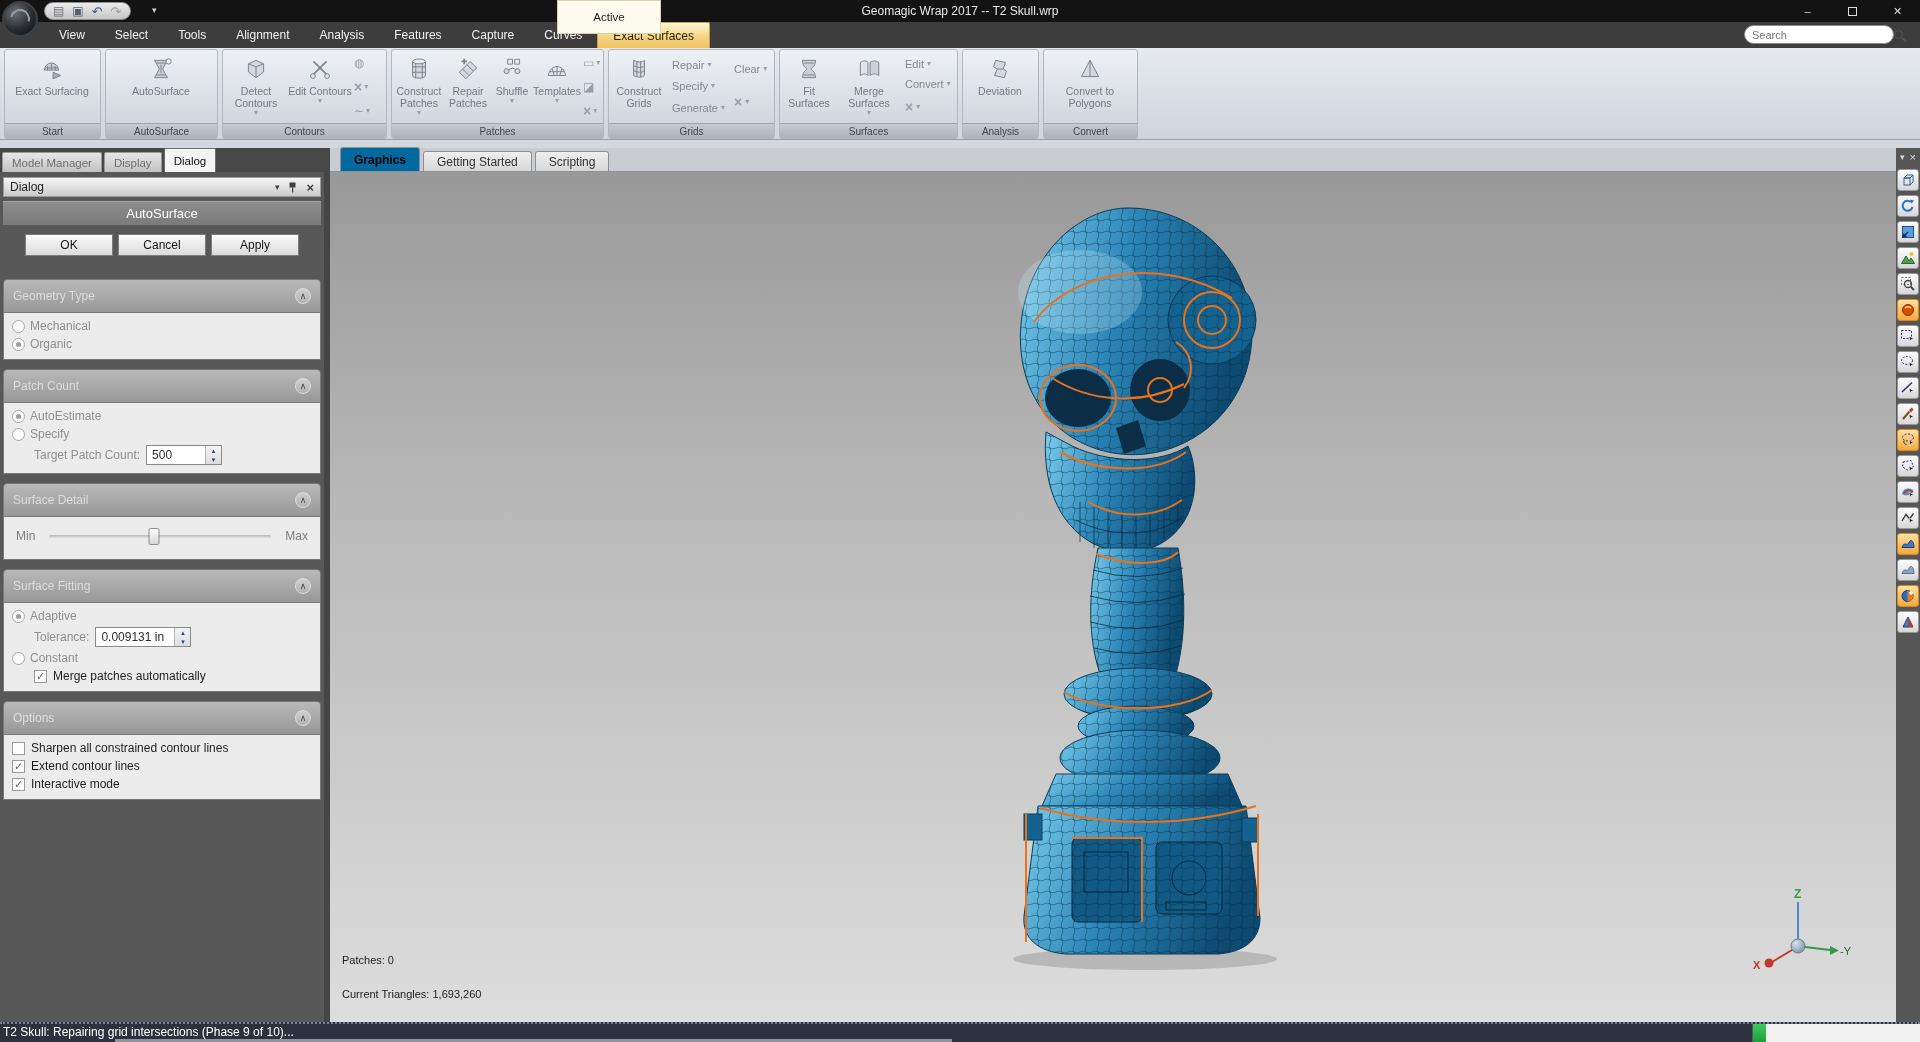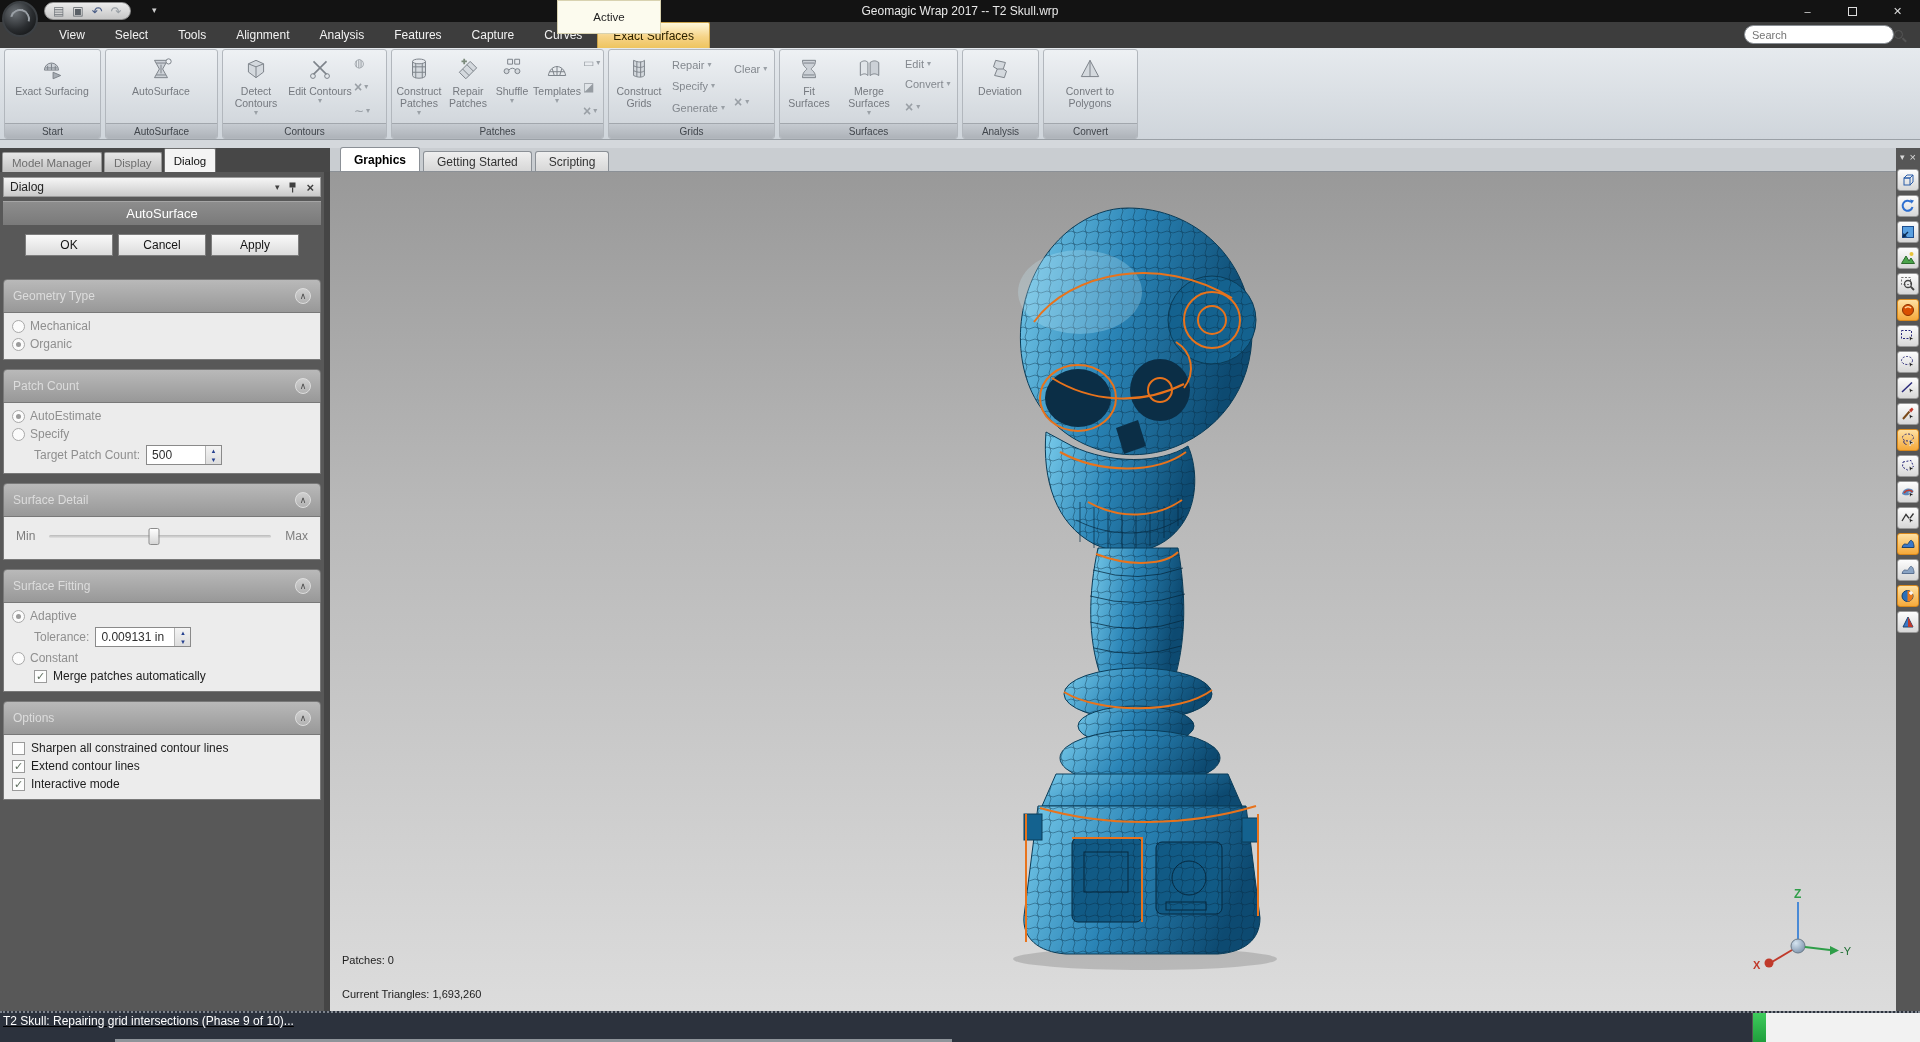--- a/index.html
+++ b/index.html
@@ -77,37 +77,37 @@
   .spin-val { padding:0 5px; font-size:12px; color:#2e2e2e; display:flex; align-items:center; }
   .spin-btns { width:16px; border-left:1px solid #b5b5b5; display:flex; flex-direction:column; background:linear-gradient(#f4f4f4,#ddd); }
   .spin-btns span { flex:1; font-size:6px; color:#25408f; display:flex; align-items:center; justify-content:center; line-height:1; }
   .slider-row { display:flex; align-items:center; padding:6px 4px 8px; color:#7d7d7d; }
   .slider-track { flex:1; height:3px; margin:0 14px; background:linear-gradient(#b9b9b9,#e2e2e2); border-radius:2px; position:relative; }
   .slider-handle { position:absolute; top:-7px; width:11px; height:17px; background:linear-gradient(#fefefe,#d6d6d6); border:1px solid #8b8b8b; border-radius:2px; transform:translateX(-50%); }
 
   
   .doc-strip { position:absolute; left:330px; top:148px; right:24px; height:24px; background:#c9cdd1; border-bottom:1px solid #8b9096; display:flex; align-items:flex-end; padding-left:10px; z-index:8; }
   .dtab { height:20px; padding:0 13px; display:flex; align-items:center; font-size:12px; color:#333; background:linear-gradient(#efefef,#d7d7d7); border:1px solid #8b9096; border-bottom:none; border-radius:3px 3px 0 0; margin-right:3px; }
-  .dtab.active { background:#ffffff; color:#000; font-weight:bold; height:24px; }
+  .dtab.active { background:#0369a1; color:#000; font-weight:bold; height:24px; }
   .viewport { position:absolute; left:330px; top:172px; right:24px; bottom:20px; background:linear-gradient(180deg,#999999 0%,#b9b9b9 40%,#dddddd 100%); overflow:hidden; }
   .vp-stats { position:absolute; left:12px; bottom:22px; font-size:11px; color:#1c1c1c; }
   .vp-stats div { margin-top:22px; }
   .model { position:absolute; left:630px; top:30px; width:340px; height:770px; }
   .axis { position:absolute; right:38px; bottom:48px; width:110px; height:90px; }
 
   
   .right-bar { position:absolute; right:0; top:148px; width:24px; bottom:20px; background:#565656; z-index:9; display:flex; flex-direction:column; align-items:center; }
   .rb-top { height:18px; color:#d9d9d9; font-size:9px; display:flex; align-items:center; gap:5px; }
   .rb-top .x { font-size:11px; }
   .rb-icons { display:flex; flex-direction:column; gap:4px; margin-top:3px; }
   .rbi { width:22px; height:22px; border-radius:3px; background:linear-gradient(#fdfdfd,#d7d7d7); border:1px solid #989898; display:flex; align-items:center; justify-content:center; }
   .rbi.hl { background:linear-gradient(#ffe1a3,#f5a93a); border-color:#d8881c; }
 
   
-  .bottombar { position:absolute; left:0; right:0; bottom:0; height:31px; background:#2c323d; border-top:2px dotted #7d838c; display:flex; z-index:30;text-decoration:underline; }
+  .bottombar { position:absolute; left:0; right:0; bottom:0; height:20px; background:#2c323d; border-top:2px dotted #7d838c; display:flex; z-index:30; }
   .status-text { flex:1; color:#fff; font-size:12px; line-height:17px; padding-left:3px; position:relative; }
   .status-sub { position:absolute; left:115px; right:800px; bottom:0; height:3px; background:#8e949a; }
   .progress { width:168px; height:100%; background:#f2f2f2; border-left:1px solid #555; position:relative; }
   .progress-fill { position:absolute; left:0; top:0; bottom:0; background:linear-gradient(#3ecb5c,#1f9e3c); }
 </style>
 </head>
 <body>
 
 <div class="app">
 

